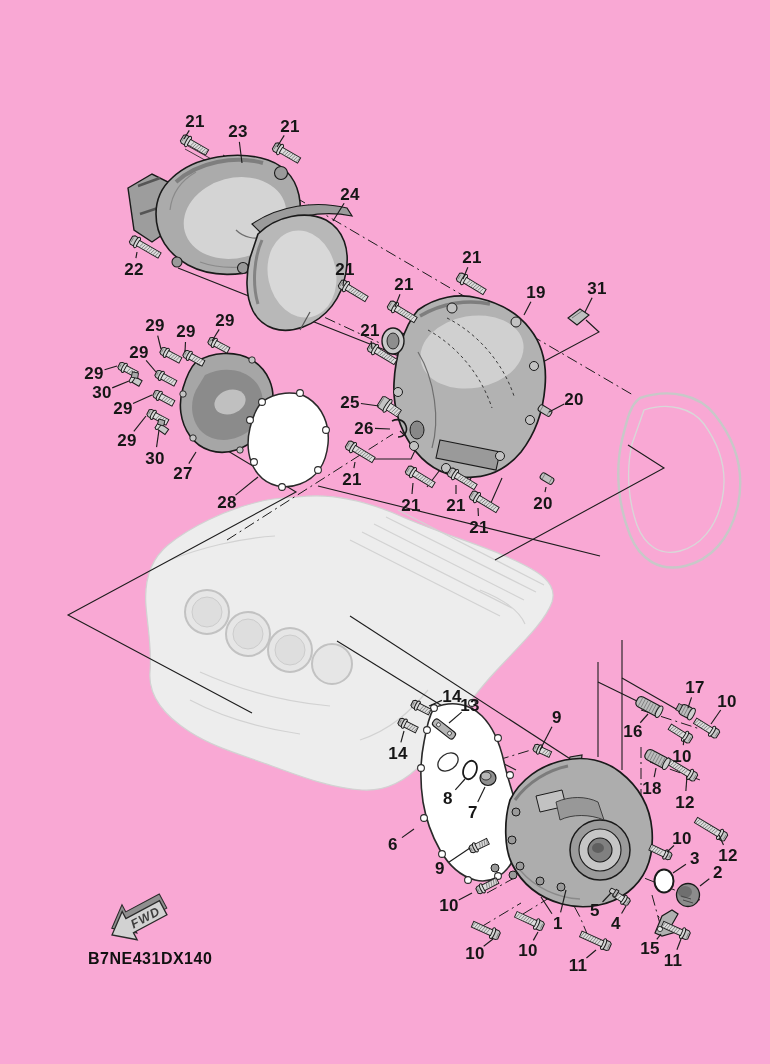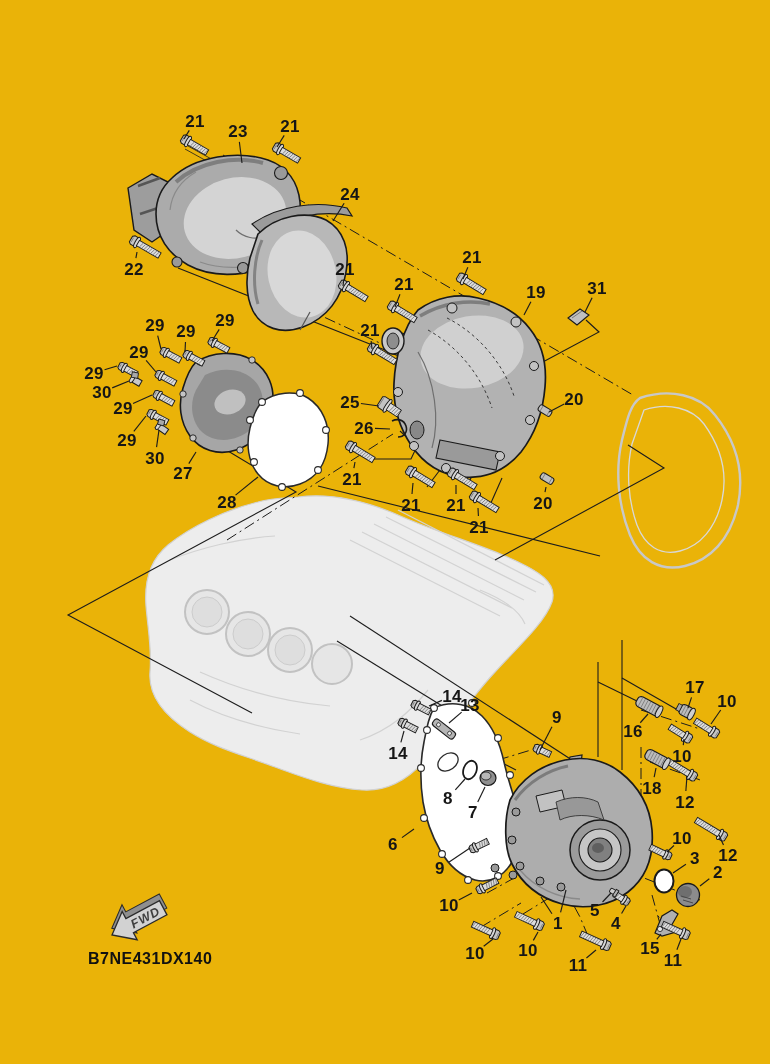--- a/index.html
+++ b/index.html
@@ -1,16 +1,16 @@
 <!DOCTYPE html>
 <html><head>
 <meta charset="utf-8">
 <style>
   html,body{margin:0;padding:0;background:#fff;}
-  .page{position:relative;width:770px;height:1064px;background:#eab308;overflow:hidden;
+  .page{position:relative;width:770px;height:1064px;background:#f9a8d4;overflow:hidden;
         font-family:"Liberation Sans",sans-serif;}
   svg{position:absolute;left:0;top:0;}
   text{font-family:"Liberation Sans",sans-serif;}
   .callout{font-size:17px;font-weight:600;fill:#161616;letter-spacing:.3px;}
   .code-text{font-size:16px;font-weight:600;fill:#111;letter-spacing:.5px;}
   .fwd-text{font-size:12.5px;font-style:italic;font-weight:700;fill:#3f3f3f;letter-spacing:1px;}
   .thin{stroke:#1c1c1c;stroke-width:1.1;fill:none;}
   .thin08{stroke:#1c1c1c;stroke-width:.8;fill:none;}
   .dashdot{stroke:#1c1c1c;stroke-width:1;fill:none;stroke-dasharray:11 4 2 4;}
   .faint{stroke:#d2d2d2;fill:none;}

